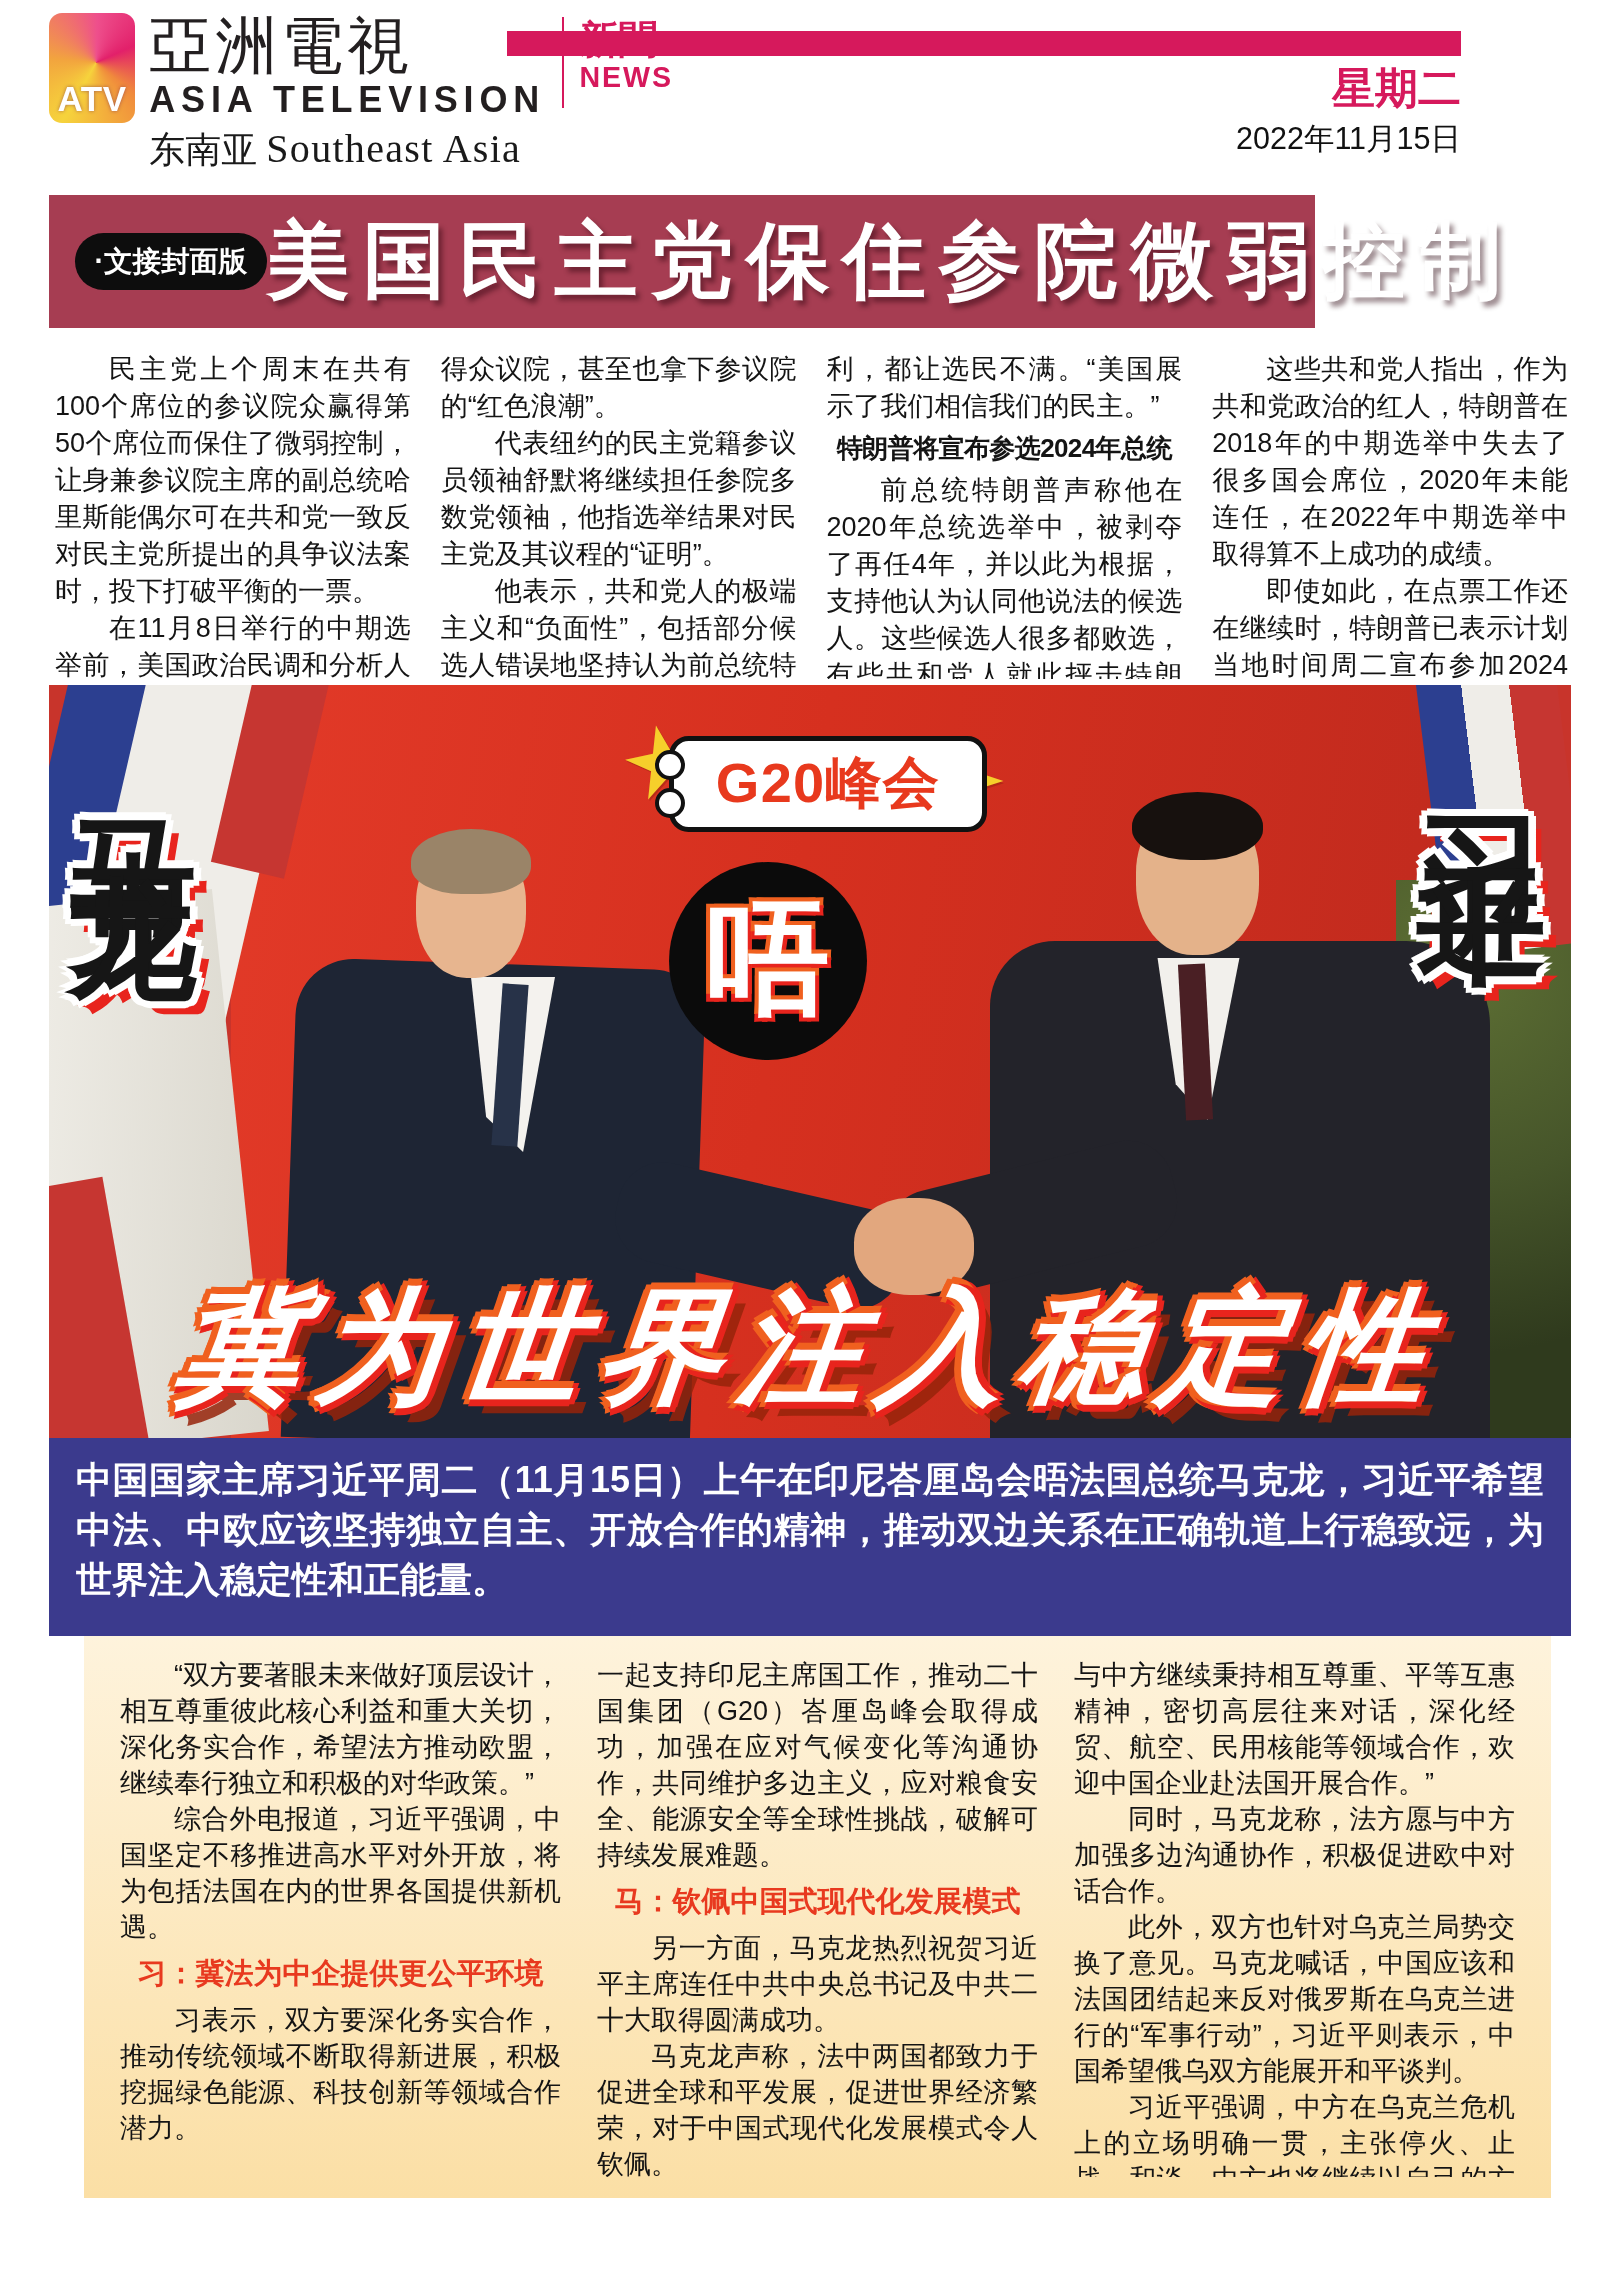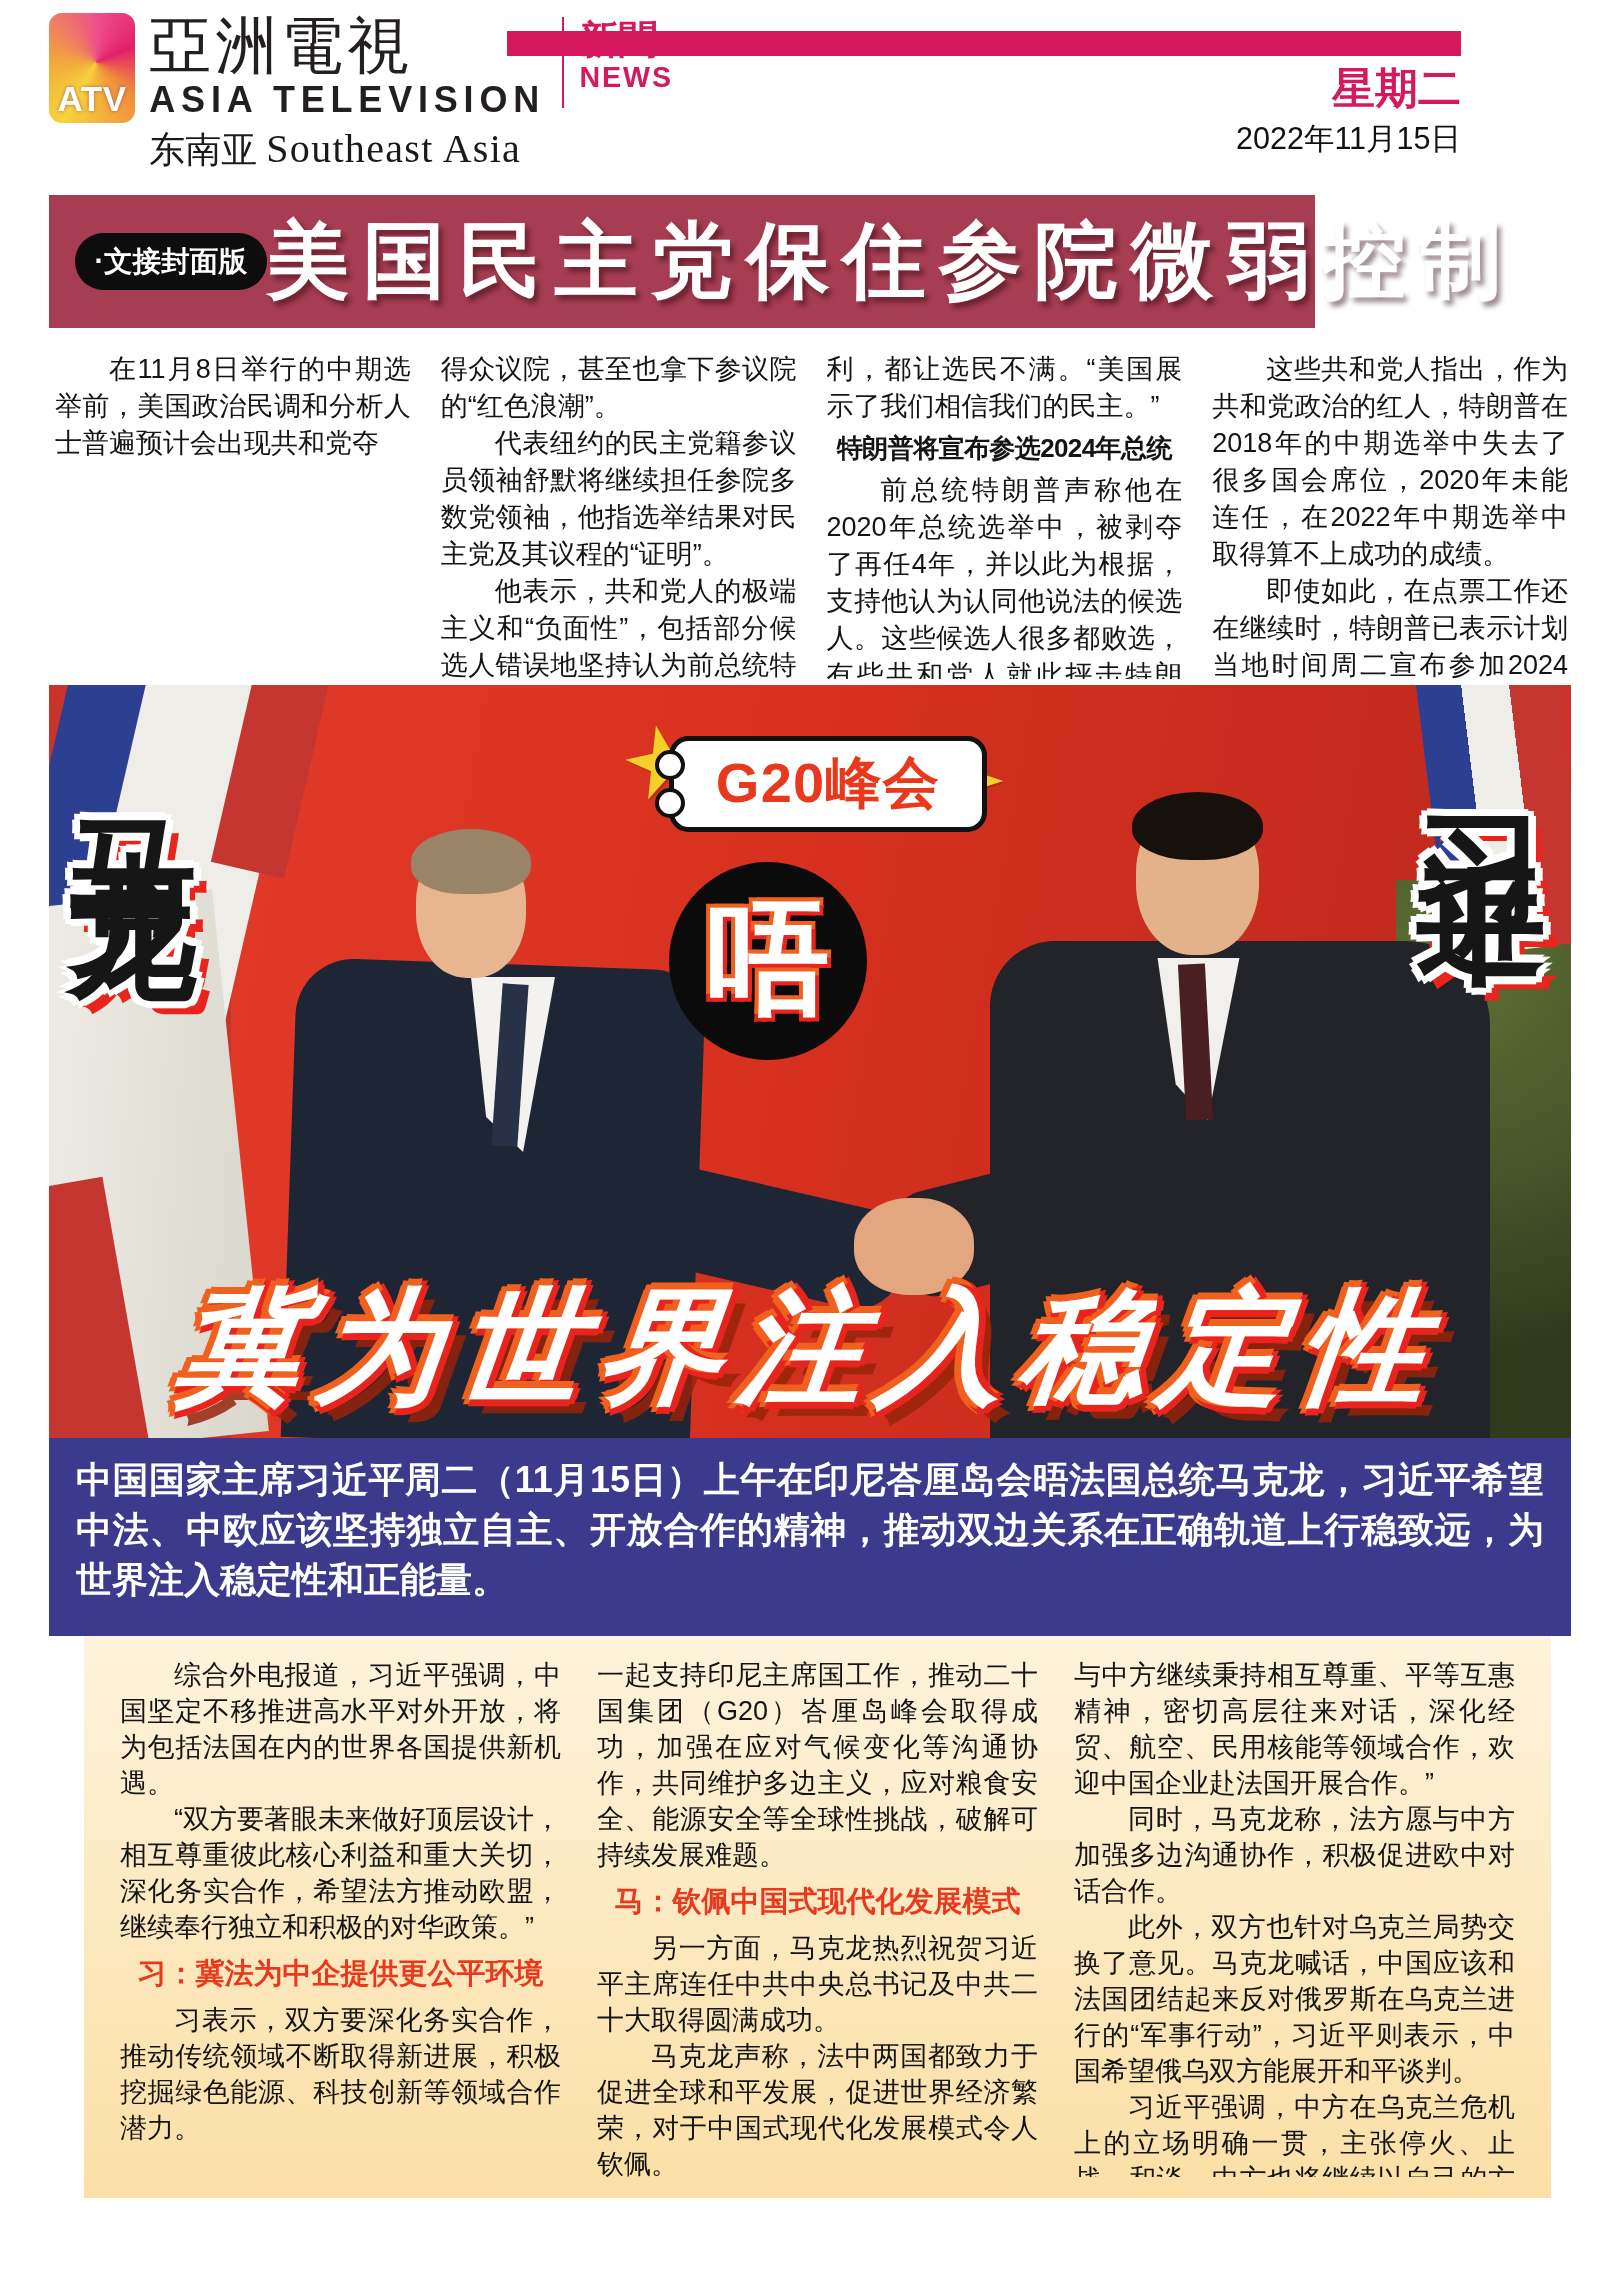--- a/index.html
+++ b/index.html
@@ -177,20 +177,21 @@
     </div>
   </header>
 
   <div class="banner">
     <span class="kicker">·文接封面版</span>
     <div class="banner-headline">美国民主党保住参院微弱控制</div>
   </div>
 
   <div class="story">
     <div class="col">
+        <p class="seg seg-indent">民主党上个周末在共有100个席位的参议院众赢得第50个席位而保住了微弱控制，让身兼参议院主席的副总统哈里斯能偶尔可在共和党一致反对民主党所提出的具争议法案时，投下打破平衡的一票。</p>
         <p class="seg seg-indent">在11月8日举行的中期选举前，美国政治民调和分析人士普遍预计会出现共和党夺</p>
       </div>
     <div class="col">
         <p class="seg seg-cont">得众议院，甚至也拿下参议院的“红色浪潮”。</p>
         <p class="seg seg-indent">代表纽约的民主党籍参议员领袖舒默将继续担任参院多数党领袖，他指选举结果对民主党及其议程的“证明”。</p>
         <p class="seg seg-indent">他表示，共和党人的极端主义和“负面性”，包括部分候选人错误地坚持认为前总统特朗普其实获得2020年的选举胜</p>
       </div>
     <div class="col">
         <p class="seg seg-cont">利，都让选民不满。“美国展示了我们相信我们的民主。”</p>
         <p class="seg seg-subhead_black">特朗普将宣布参选2024年总统</p>
@@ -244,22 +245,22 @@
 
     <div class="photo-headline">冀为世界注入稳定性</div>
   </div>
 
   <div class="intl">
     <div class="intl-text">中国国家主席习近平周二（11月15日）上午在印尼峇厘岛会晤法国总统马克龙，习近平希望中法、中欧应该坚持独立自主、开放合作的精神，推动双边关系在正确轨道上行稳致远，为世界注入稳定性和正能量。</div>
   </div>
 
   <div class="yellow">
     <div class="ycol">
+        <p class="seg seg-indent">“双方要著眼未来做好顶层设计，相互尊重彼此核心利益和重大关切，深化务实合作，希望法方推动欧盟，继续奉行独立和积极的对华政策。”</p>
         <p class="seg seg-indent">综合外电报道，习近平强调，中国坚定不移推进高水平对外开放，将为包括法国在内的世界各国提供新机遇。</p>
-        <p class="seg seg-indent">“双方要著眼未来做好顶层设计，相互尊重彼此核心利益和重大关切，深化务实合作，希望法方推动欧盟，继续奉行独立和积极的对华政策。”</p>
         <p class="seg seg-subhead_red">习：冀法为中企提供更公平环境</p>
         <p class="seg seg-indent">习表示，双方要深化务实合作，推动传统领域不断取得新进展，积极挖掘绿色能源、科技创新等领域合作潜力。</p>
       </div>
     <div class="ycol">
         <p class="seg seg-cont">一起支持印尼主席国工作，推动二十国集团（G20）峇厘岛峰会取得成功，加强在应对气候变化等沟通协作，共同维护多边主义，应对粮食安全、能源安全等全球性挑战，破解可持续发展难题。</p>
         <p class="seg seg-subhead_red">马：钦佩中国式现代化发展模式</p>
         <p class="seg seg-indent">另一方面，马克龙热烈祝贺习近平主席连任中共中央总书记及中共二十大取得圆满成功。</p>
         <p class="seg seg-indent">马克龙声称，法中两国都致力于促进全球和平发展，促进世界经济繁荣，对于中国式现代化发展模式令人钦佩。</p>
       </div>
     <div class="ycol">

